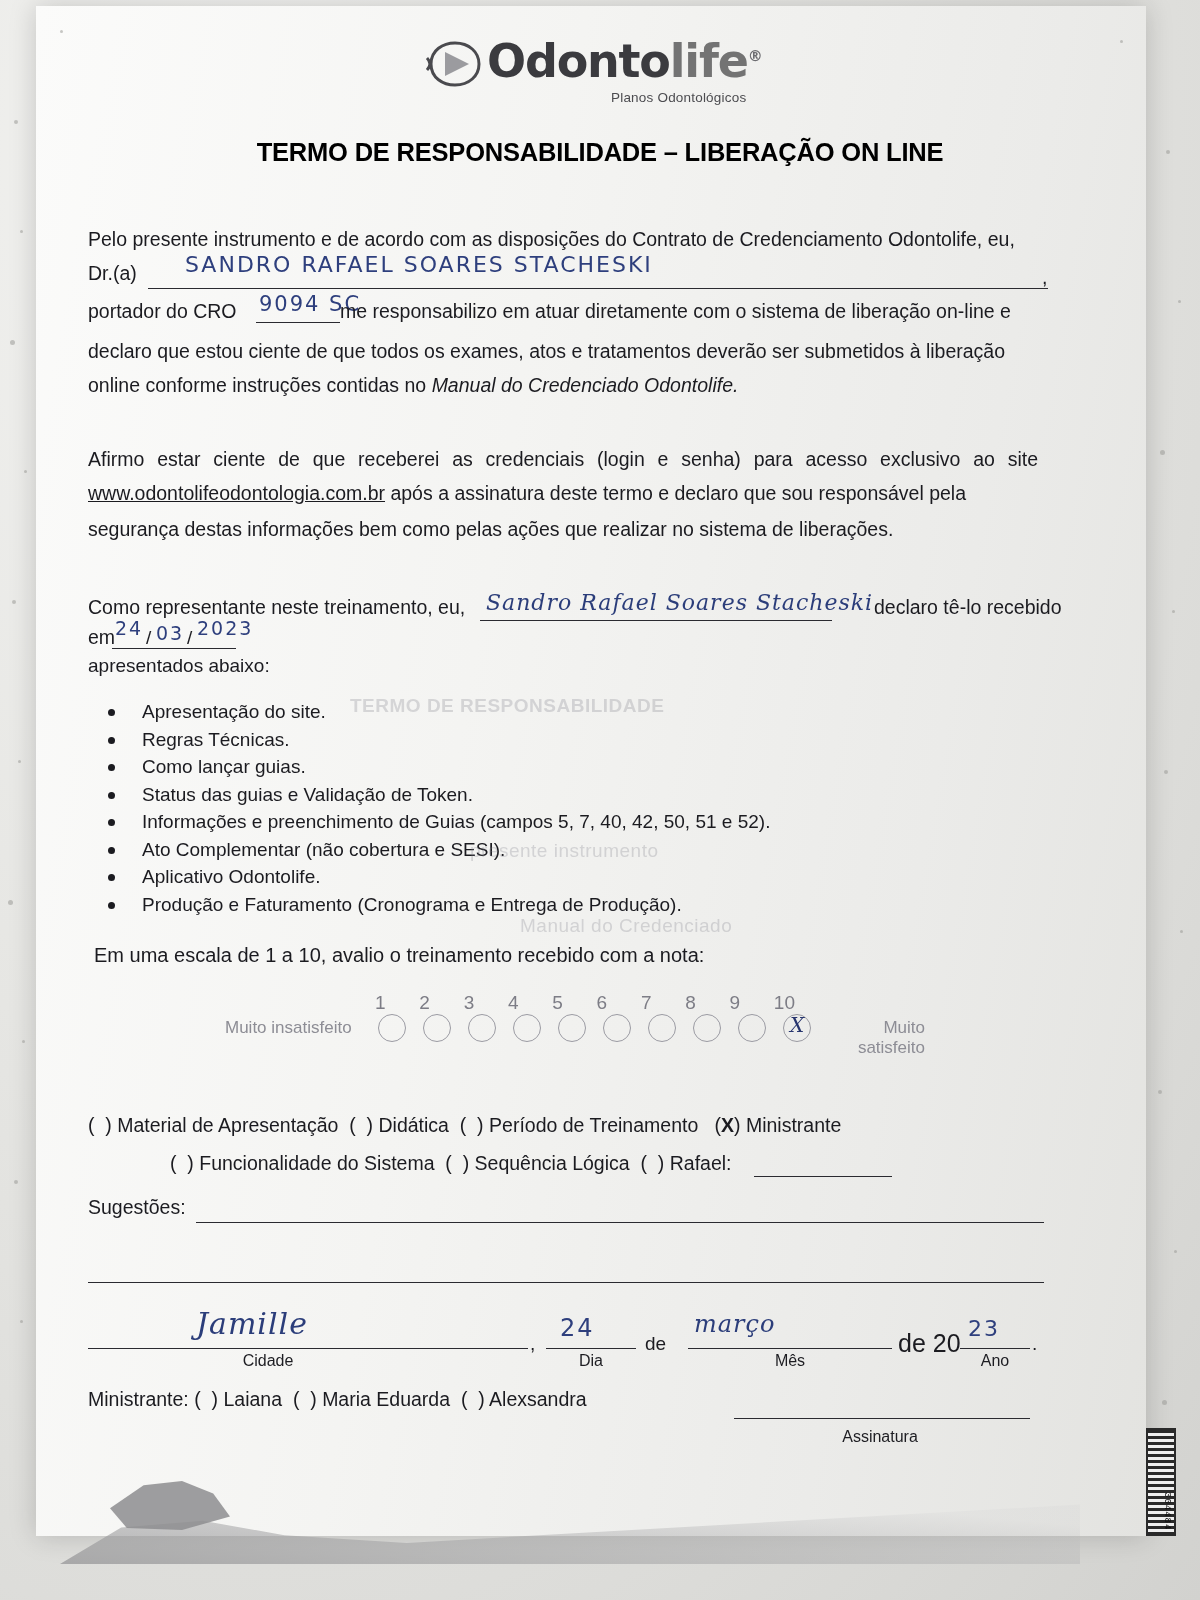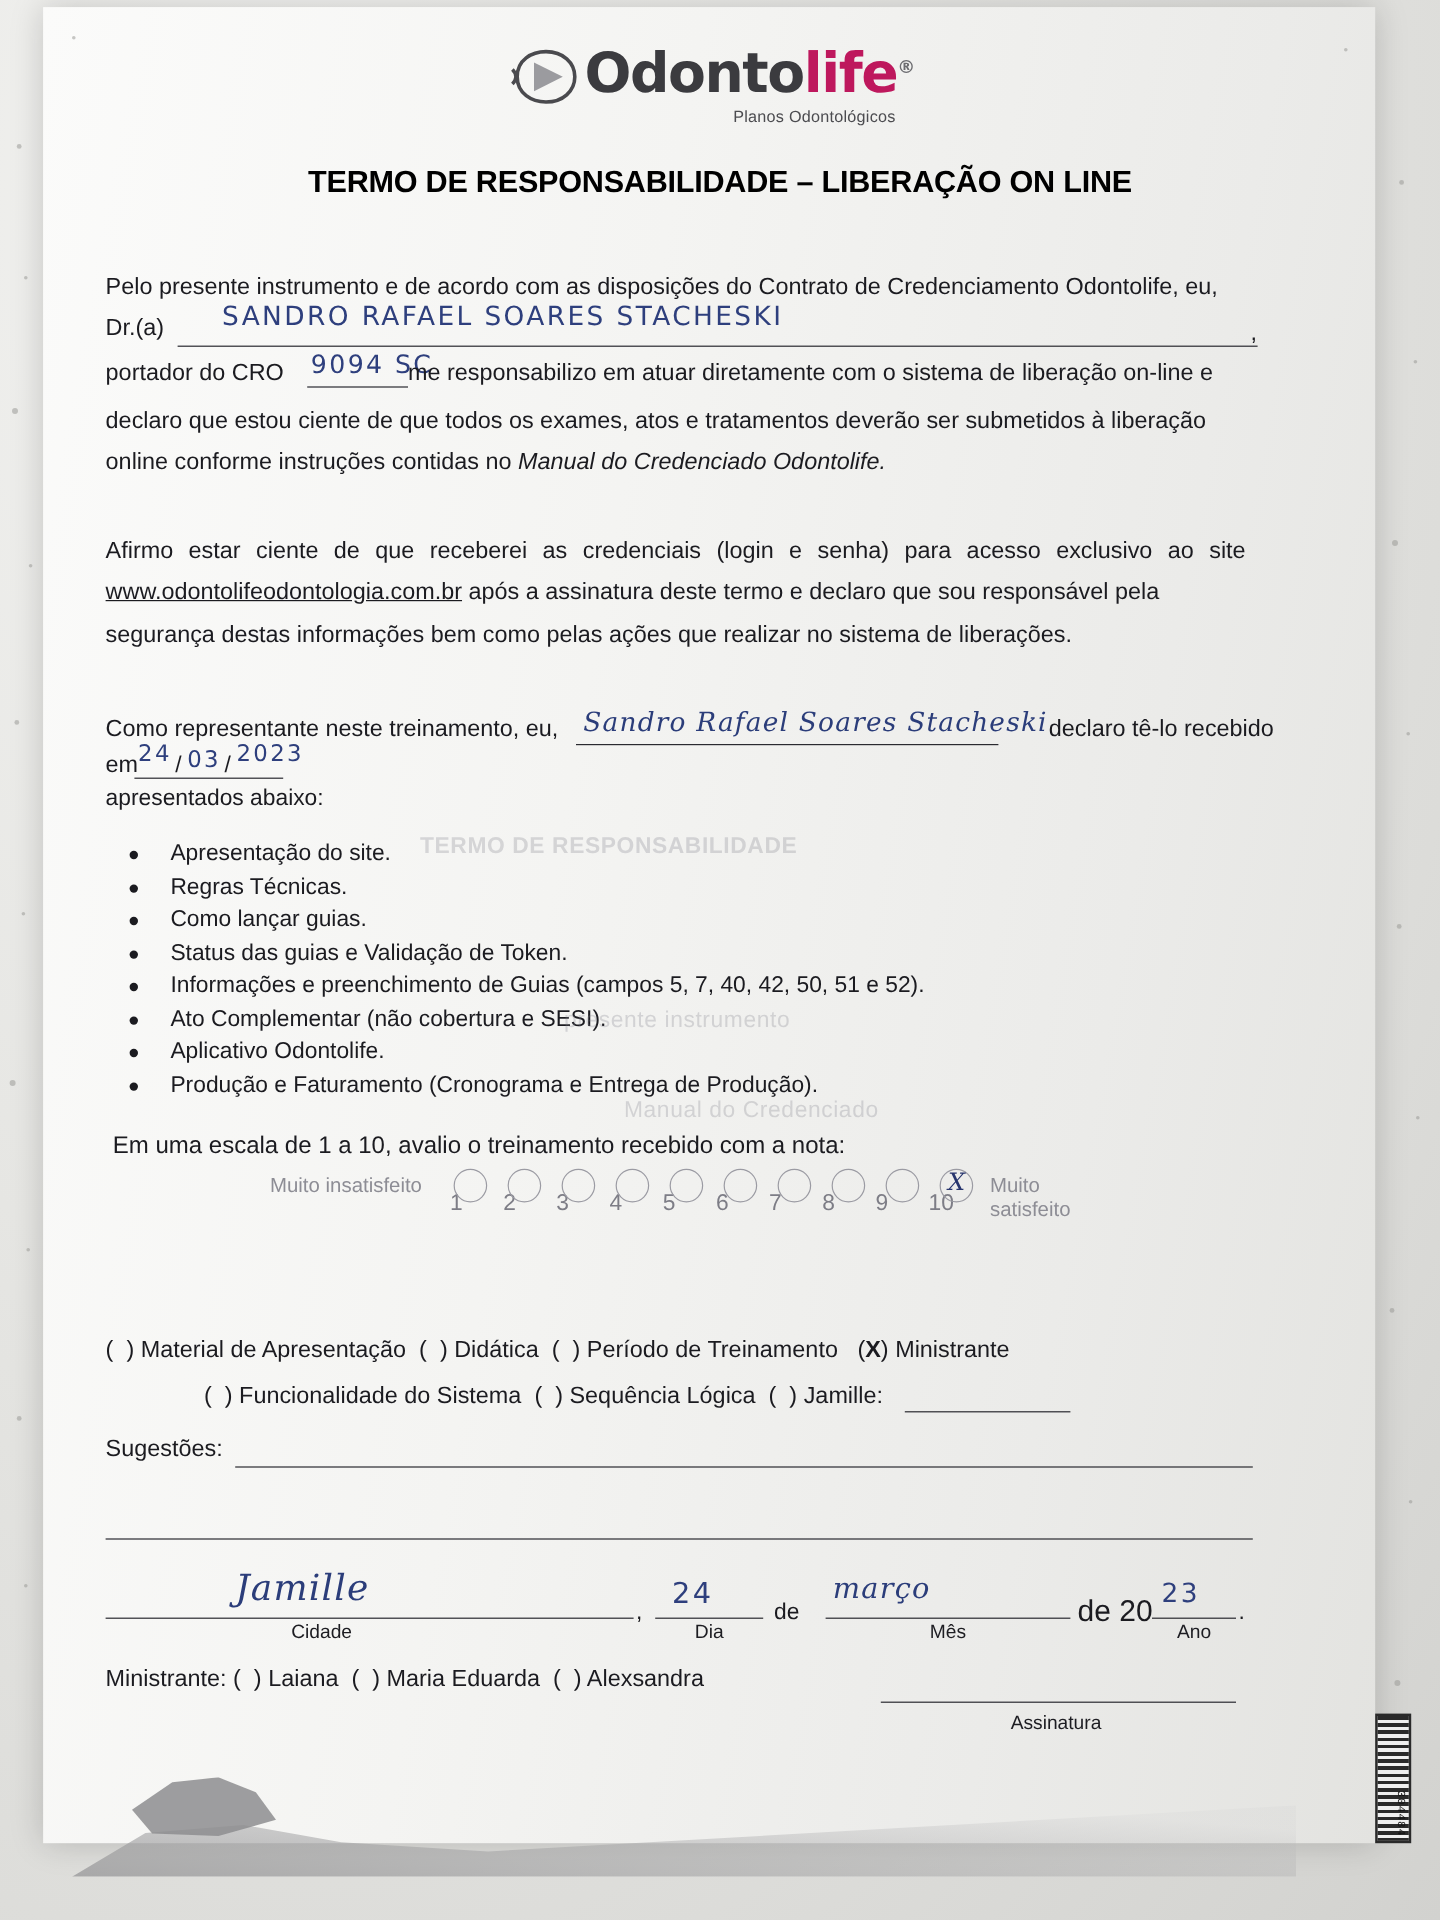--- a/index.html
+++ b/index.html
@@ -60,21 +60,21 @@
   }
   .logo-text {
     position: absolute;
     left: 62px; top: 2px;
     font-size: 46px;
     font-weight: 700;
     letter-spacing: -1.2px;
     color: #3b3b3f;
     font-family: "DejaVu Sans", sans-serif;
   }
-  .logo-text .light { color: #be185d; }
+  .logo-text .light { color: #737373; }
   .logo-reg {
     font-size: 15px;
     vertical-align: super;
     color: #6c6c70;
   }
   .logo-sub {
     position: absolute;
     left: 186px;
     top: 58px;
     font-size: 13.5px;
@@ -159,24 +159,25 @@
     top: 992px;
     left: 375px;
     width: 420px;
     display: flex;
     justify-content: space-between;
     font-size: 19px;
     color: #7d7d86;
   }
   .scale-row {
     position: absolute;
-    top: 972px;
+    top: 1012px;
     left: 225px;
     width: 700px;
     height: 34px;
+    text-align: right;
   }
   .scale-label {
     position: absolute;
     top: 6px;
     font-size: 17px;
     color: #8d8d95;
   }
   .circle {
     position: absolute;
     top: 2px;
@@ -403,21 +404,21 @@
       &nbsp;&nbsp;<span>(<b>X</b>)</span>
       <span>Ministrante</span>
     </div>
 
     <div class="opt-line" style="left:170px; top:1152px;">
       <span>(&nbsp;&nbsp;)</span>
       <span>Funcionalidade do Sistema</span>
       &nbsp;<span>(&nbsp;&nbsp;)</span>
       <span>Sequência Lógica</span>
       &nbsp;<span>(&nbsp;&nbsp;)</span>
-      <span>Jamille:</span>
+      <span>Rafael:</span>
     </div>
     <div class="rule" style="left:754px; top:1176px; width:138px;"></div>
 
     <div class="opt-line" style="left:88px; top:1196px;">Sugestões:</div>
     <div class="rule" style="left:196px; top:1222px; width:848px;"></div>
     <div class="rule" style="left:88px; top:1282px; width:956px;"></div>
 
     <div class="rule" style="left:88px; top:1348px; width:440px;"></div>
     <div class="hw" style="left:196px; top:1306px; font-size:30px;">Jamille</div>
     <div class="small-cap" style="left:178px; top:1352px; width:180px;">Cidade</div>

